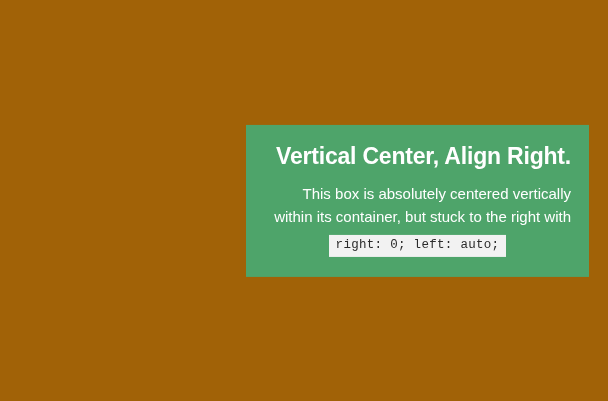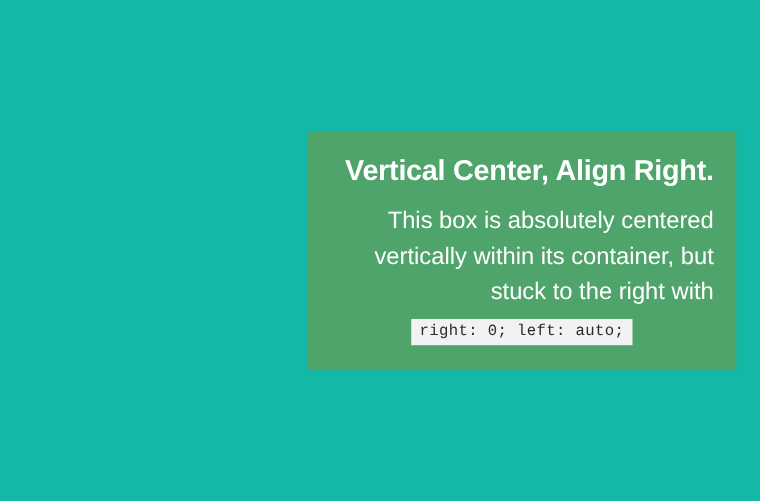--- a/index.html
+++ b/index.html
@@ -14,21 +14,21 @@
     overflow: hidden;
     font-family: "Liberation Sans", sans-serif;
     background: #2f5c3c;
   }
 
   
   .stage {
     position: relative;
     width: 608px;
     height: 401px;
-    background: #14b8a6;
+    background: #a16207;
     box-sizing: border-box;
   }
 
   
   .panel {
     position: absolute;
     top: 50%;
     right: 19px;
     left: auto;
     transform: translateY(-50%);
@@ -49,21 +49,21 @@
     font-weight: bold;
     letter-spacing: -0.2px;
     color: #ffffff;
     text-align: right;
   }
 
   .panel-text {
     margin: 0;
     padding: 12px 0 0 0;
     font-family: "Liberation Sans", sans-serif;
-    font-size: 19px;
+    font-size: 15px;
     line-height: 1.5;
     font-weight: normal;
     color: #ffffff;
     text-align: right;
   }
 
   .code-line {
     padding-top: 6px;
     text-align: center;
   }

